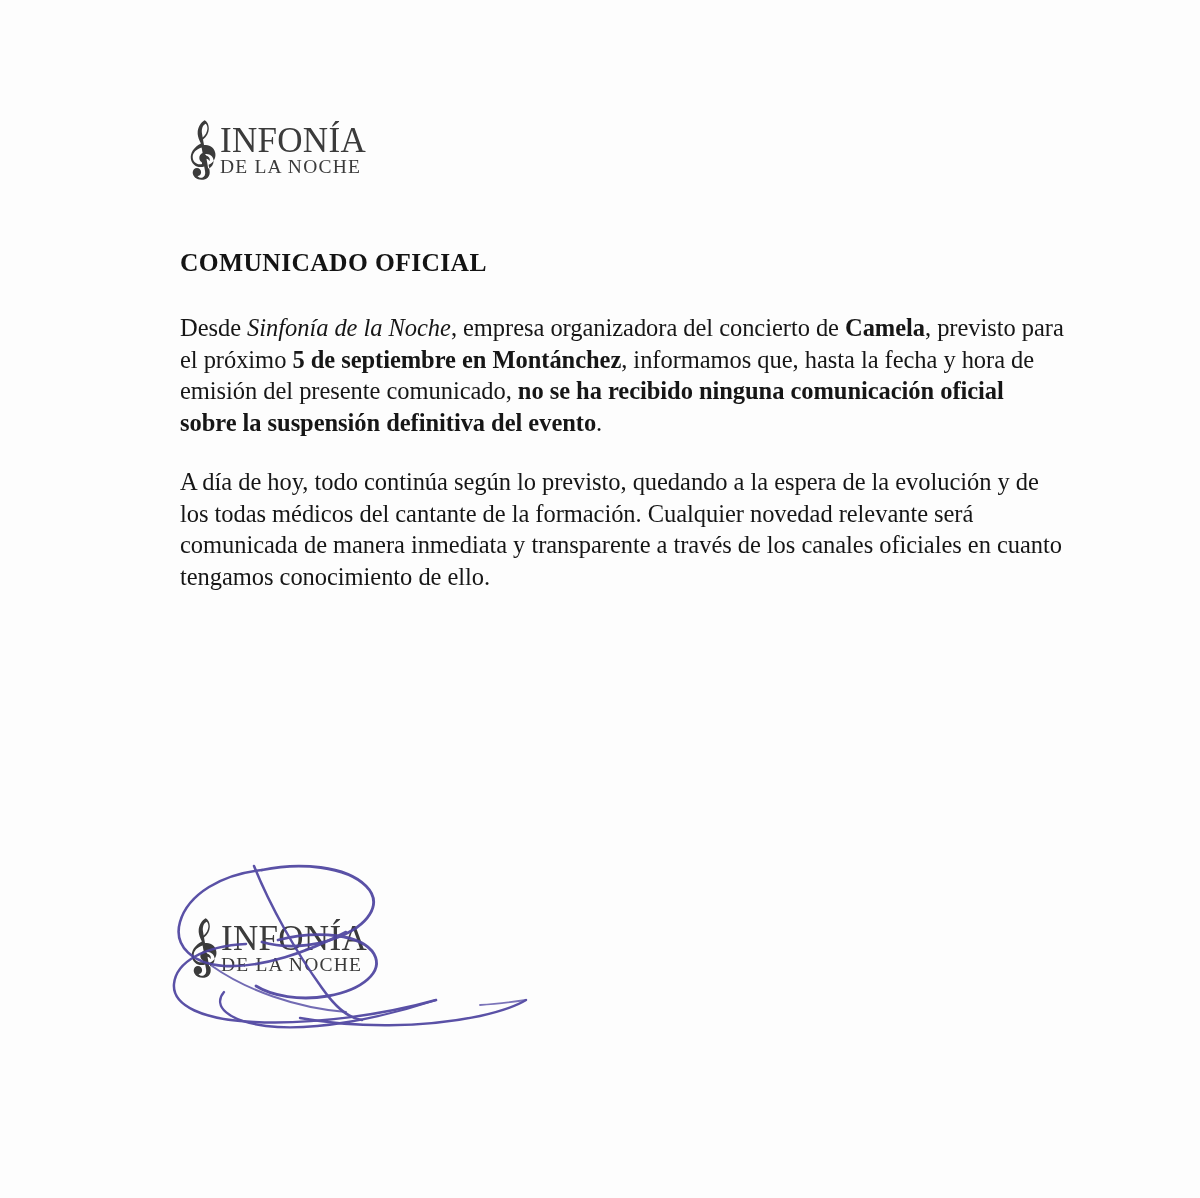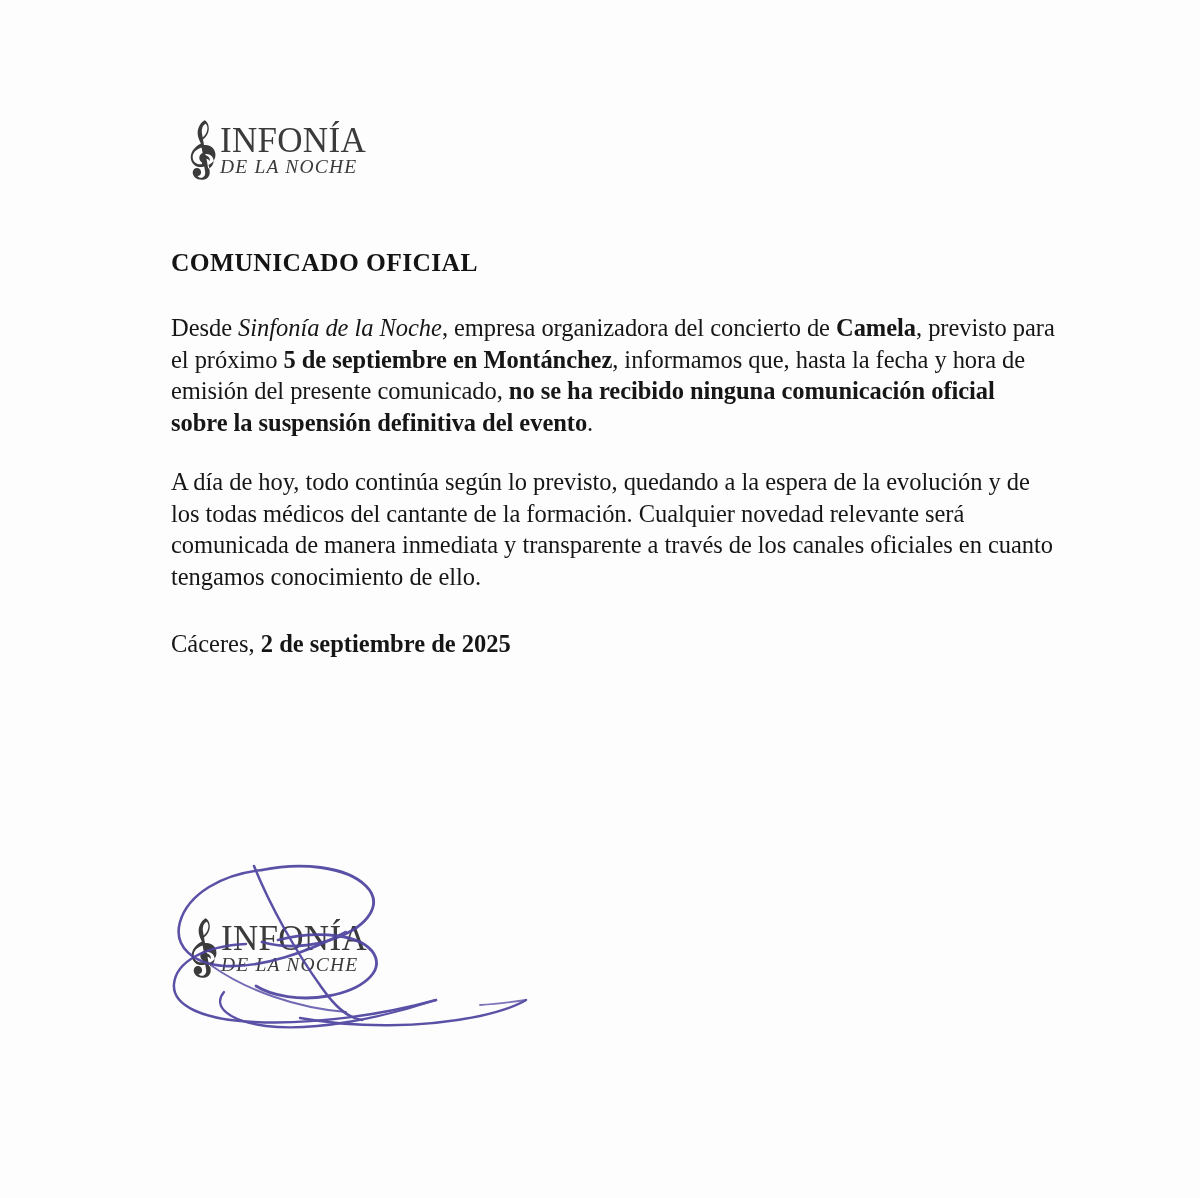--- a/index.html
+++ b/index.html
@@ -60,27 +60,26 @@
     color: #3b3b3b;
   }
   .logo-sub {
     font-family: "Liberation Serif", "DejaVu Serif", serif;
     font-size: 19.5px;
     line-height: 21px;
     letter-spacing: 1.2px;
     font-weight: 400;
     color: #3b3b3b;
     margin-top: -1px;
-    font-style: italic;
   }
 
   
   .doc {
     position: absolute;
-    left: 171px;
+    left: 180px;
     top: 248px;
     width: 884px;
   }
   .doc-title {
     font-size: 25.5px;
     font-weight: bold;
     letter-spacing: 0.4px;
     margin: 0 0 34px 0;
     color: #141414;
   }
@@ -154,21 +153,20 @@
   <div class="doc">
 
     <h1 class="doc-title">COMUNICADO OFICIAL</h1>
 
     <p class="para"><span>Desde </span><i class="ital">Sinfonía de la Noche</i><span>, empresa organizadora del concierto de </span><b class="bold">Camela</b><span>, previsto para el próximo </span><b class="bold">5 de septiembre en Montánchez</b><span>, informamos que, hasta la fecha y hora de emisión del presente comunicado, </span><b class="bold">no se ha recibido ninguna comunicación oficial sobre la suspensión definitiva del evento</b><span>.</span></p>
 
     <p class="para">A día de hoy, todo continúa según lo previsto, quedando a la espera de la evolución y de los todas médicos del cantante de la formación. Cualquier novedad relevante será comunicada de manera inmediata y transparente a través de los canales oficiales en cuanto tengamos conocimiento de ello.</p>
 
 
 
-    <p class="closing"><span>Cáceres, </span><b class="bold">2 de septiembre de 2025</b></p>
   </div>
 
   <div class="sign-block">
 
     <div class="sign-logo">
       <span class="logo-clef">
         <svg viewBox="0 0 44 66" width="44" height="66" aria-hidden="true">
           <g fill="#3b3b3b">
             <path d="M23.5 2.2c-3.6 2.2-6.4 6.6-6.8 11.4-.3 3.4.5 6.3 2.1 9.6l1.1 2.2-2.6 1.5C12.6 30 9.4 34.8 9.8 40.2c.4 5.1 4.6 8.9 9.7 8.9 1.3 0 2.6-.2 3.7-.7l.9 5.2c.5 3-.6 5.4-3 6.1-1.9.5-3.6-.2-4.6-1.6 2.1-.2 3.6-1.8 3.6-3.9 0-2.3-1.8-4.1-4.1-4.1-2.4 0-4.3 2-4.3 4.5 0 4.1 3.9 7.2 8.8 7.2 5.4 0 9-3.5 8.1-9.1l-1-6c4.6-1.9 7.3-6.2 6.8-11-.5-5-4.6-8.7-9.6-8.7-.6 0-1.2 0-1.8.1l-1-5.6c3.6-3 5.6-6.6 5.8-10.6.2-4.2-1.6-7.6-4.3-8.7zm1.1 3.6c1.2.9 1.9 2.7 1.8 4.9-.2 3.2-1.9 6.3-4.7 8.8l-.7-4c-.7-4.2.6-8.2 3.6-9.7zM20.6 29.4l1 5.7c-2 .9-3.3 2.7-3.3 4.9 0 1.9 1 3.5 2.5 4.3l.3 1.7c-.7.2-1.4.3-2.1.3-4.2 0-7.3-3.1-7.3-7.3 0-4.2 3.3-7.9 8.9-9.6zm3.4 6.6c.5-.1 1-.1 1.5-.1 4 0 7.1 3 7.1 7 0 3.5-2.1 6.4-5.4 7.7l-1.7-9.8c1.3.3 2.4 1.2 2.9 2.4.3-.5.4-1 .4-1.6 0-1.9-1.4-3.5-3.3-3.9l-1.5-1.7z"></path>
           </g>

